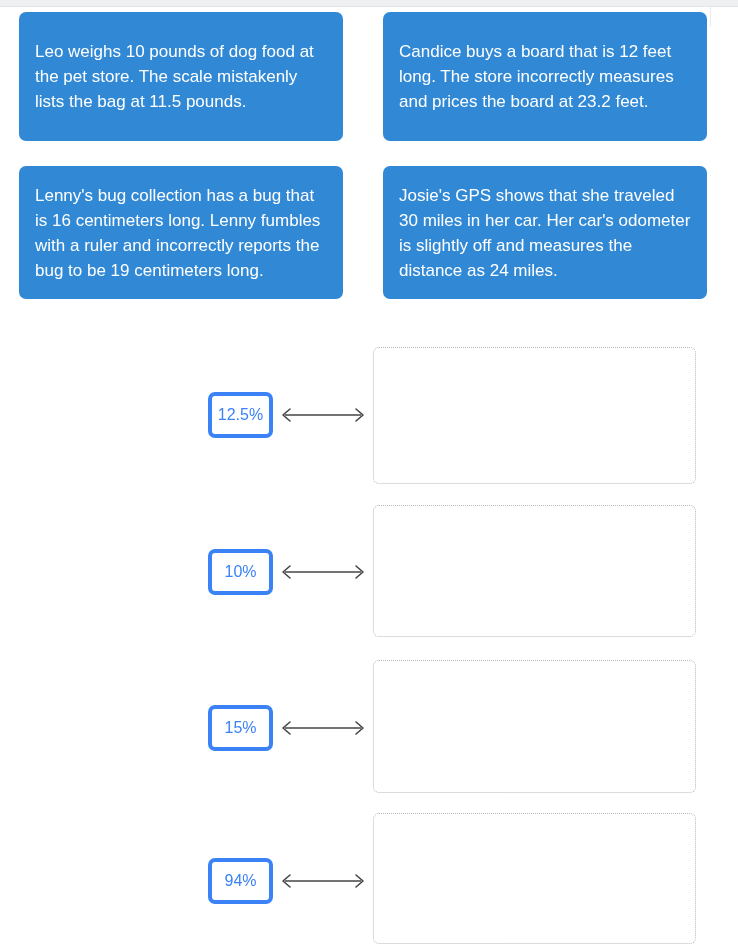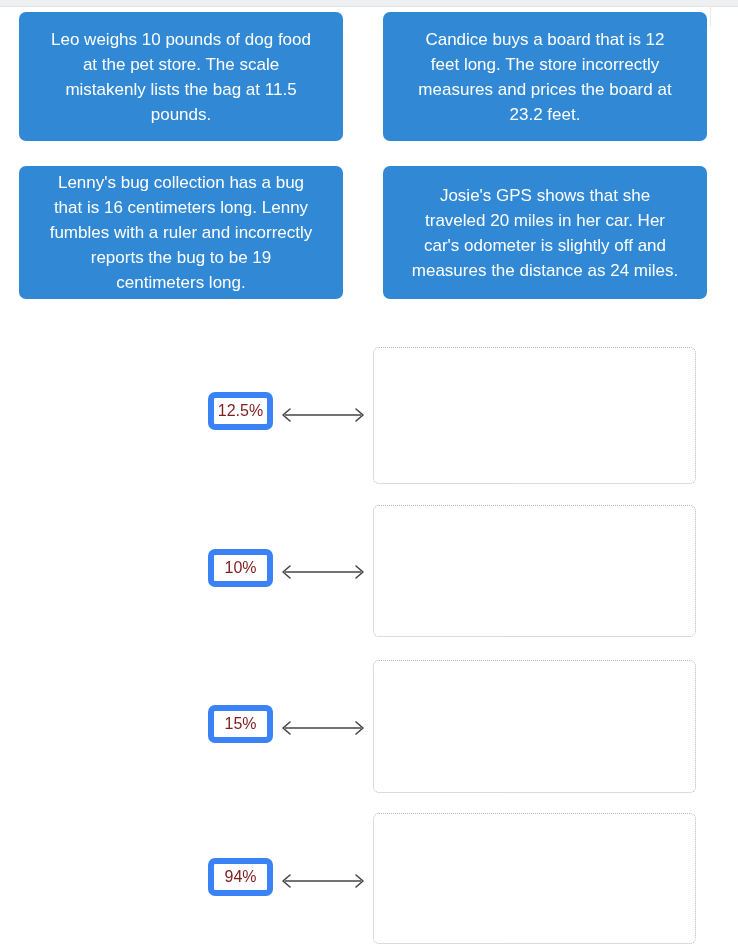--- a/index.html
+++ b/index.html
@@ -40,22 +40,21 @@
     grid-template-columns: 324px 324px;
     column-gap: 40px;
     row-gap: 25px;
   }
   .card {
     background: #3189d6;
     color: #ffffff;
     border-radius: 7px;
     font-size: 17px;
     line-height: 25px;
-    text-align: center;
-    padding: 14px 28px;
+    padding: 14px 16px;
     display: flex;
     align-items: center;
     justify-content: center;
   }
   .card-r1 { height: 129px; }
   .card-r2 { height: 133px; }
   .card-text { display: block; width: 100%; }
 
   
   #match-area {
@@ -71,29 +70,29 @@
   }
   .row-0 { height: 175px; }
   .row-1 { height: 155px; }
   .row-2 { height: 156px; }
   .row-3 { height: 160px; }
 
   .pct-chip {
     position: absolute;
     left: 208px;
     width: 65px;
-    height: 38px;
-    border: 6px solid #3b82f6;
+    height: 46px;
+    border: 4px solid #3b82f6;
     border-radius: 7px;
     background: #ffffff;
     display: flex;
     align-items: center;
     justify-content: center;
     font-size: 16px;
-    color: #7f1d1d;
+    color: #3b82f6;
   }
 
   .arrow {
     position: absolute;
     left: 277px;
     width: 92px;
     height: 18px;
   }
   .arrow svg { display: block; }
 
@@ -124,21 +123,21 @@
 
   <div class="card card-r1">
     <span class="card-text">Candice buys a board that is 12 feet long. The store incorrectly measures and prices the board at 23.2 feet.</span>
   </div>
 
   <div class="card card-r2">
     <span class="card-text">Lenny's bug collection has a bug that is 16 centimeters long. Lenny fumbles with a ruler and incorrectly reports the bug to be 19 centimeters long.</span>
   </div>
 
   <div class="card card-r2">
-    <span class="card-text">Josie's GPS shows that she traveled 20 miles in her car. Her car's odometer is slightly off and measures the distance as 24 miles.</span>
+    <span class="card-text">Josie's GPS shows that she traveled 30 miles in her car. Her car's odometer is slightly off and measures the distance as 24 miles.</span>
   </div>
 
 </div>
 
 <div id="match-area">
 
   <div class="match-row row-0">
     <div class="pct-chip" style="top:62px">
       <span>12.5%</span>
     </div>

